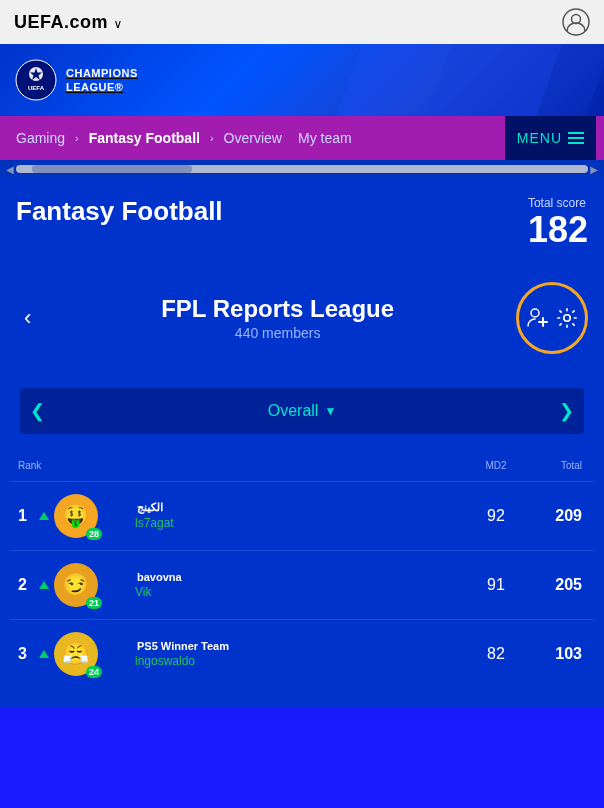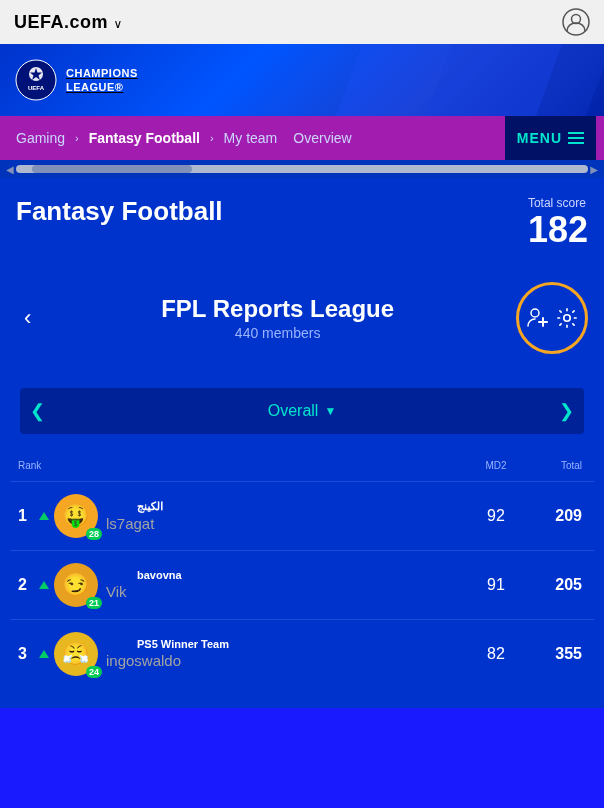--- a/index.html
+++ b/index.html
@@ -119,21 +119,21 @@
     }
     .nav-chevron {
       color: #ccd6ff;
       font-size: 11px;
       margin: 0 2px;
     }
     .nav-menu {
       background: #001166;
       color: #00e5cc;
       font-size: 14px;
-      font-weight: 700;
+      font-weight: 400;
       padding: 0 12px;
       height: 44px;
       display: flex;
       align-items: center;
       gap: 6px;
       letter-spacing: 1px;
       cursor: pointer;
     }
     .menu-lines {
       display: flex;
@@ -339,23 +339,24 @@
     .player-names {
       flex: 1;
     }
     .player-team-name {
       color: white;
       font-size: 11px;
       font-weight: 600;
       margin-left: 31px;
     }
     .player-username {
-      color: #a3a3a3;
-      font-size: 15px;
+      color: #22c55e;
+      font-size: 12px;
       margin-top: 2px;
+      margin-left: 29px;
     }
     .col-md2-val {
       width: 60px;
       text-align: center;
       color: white;
       font-size: 16px;
     }
     .col-total-val {
       width: 60px;
       text-align: right;
@@ -399,22 +400,22 @@
     </div>
   </div>
 </div>
 
 <div class="nav-bar">
   <div class="nav-links">
     <span class="nav-link">Gaming</span>
     <span class="nav-chevron">›</span>
     <span class="nav-link active">Fantasy Football</span>
     <span class="nav-chevron">›</span>
+    <span class="nav-link">Overview</span>
     <span class="nav-link">My team</span>
-    <span class="nav-link">Overview</span>
   </div>
   <div class="nav-menu">
     <span>MENU</span>
     <div class="menu-lines">
       <div class="menu-line"></div>
       <div class="menu-line"></div>
       <div class="menu-line"></div>
     </div>
   </div>
 </div>
@@ -521,15 +522,15 @@
     </div>
     <div class="player-avatar" style="background:#e8b820;">
       <span>😤</span>
       <span class="avatar-badge">24</span>
     </div>
     <div class="player-names">
       <div class="player-team-name">PS5 Winner Team</div>
       <div class="player-username">ingoswaldo</div>
     </div>
     <div class="col-md2-val">82</div>
-    <div class="col-total-val">355</div>
+    <div class="col-total-val">103</div>
   </div>
 </div>
 
 </body></html>

